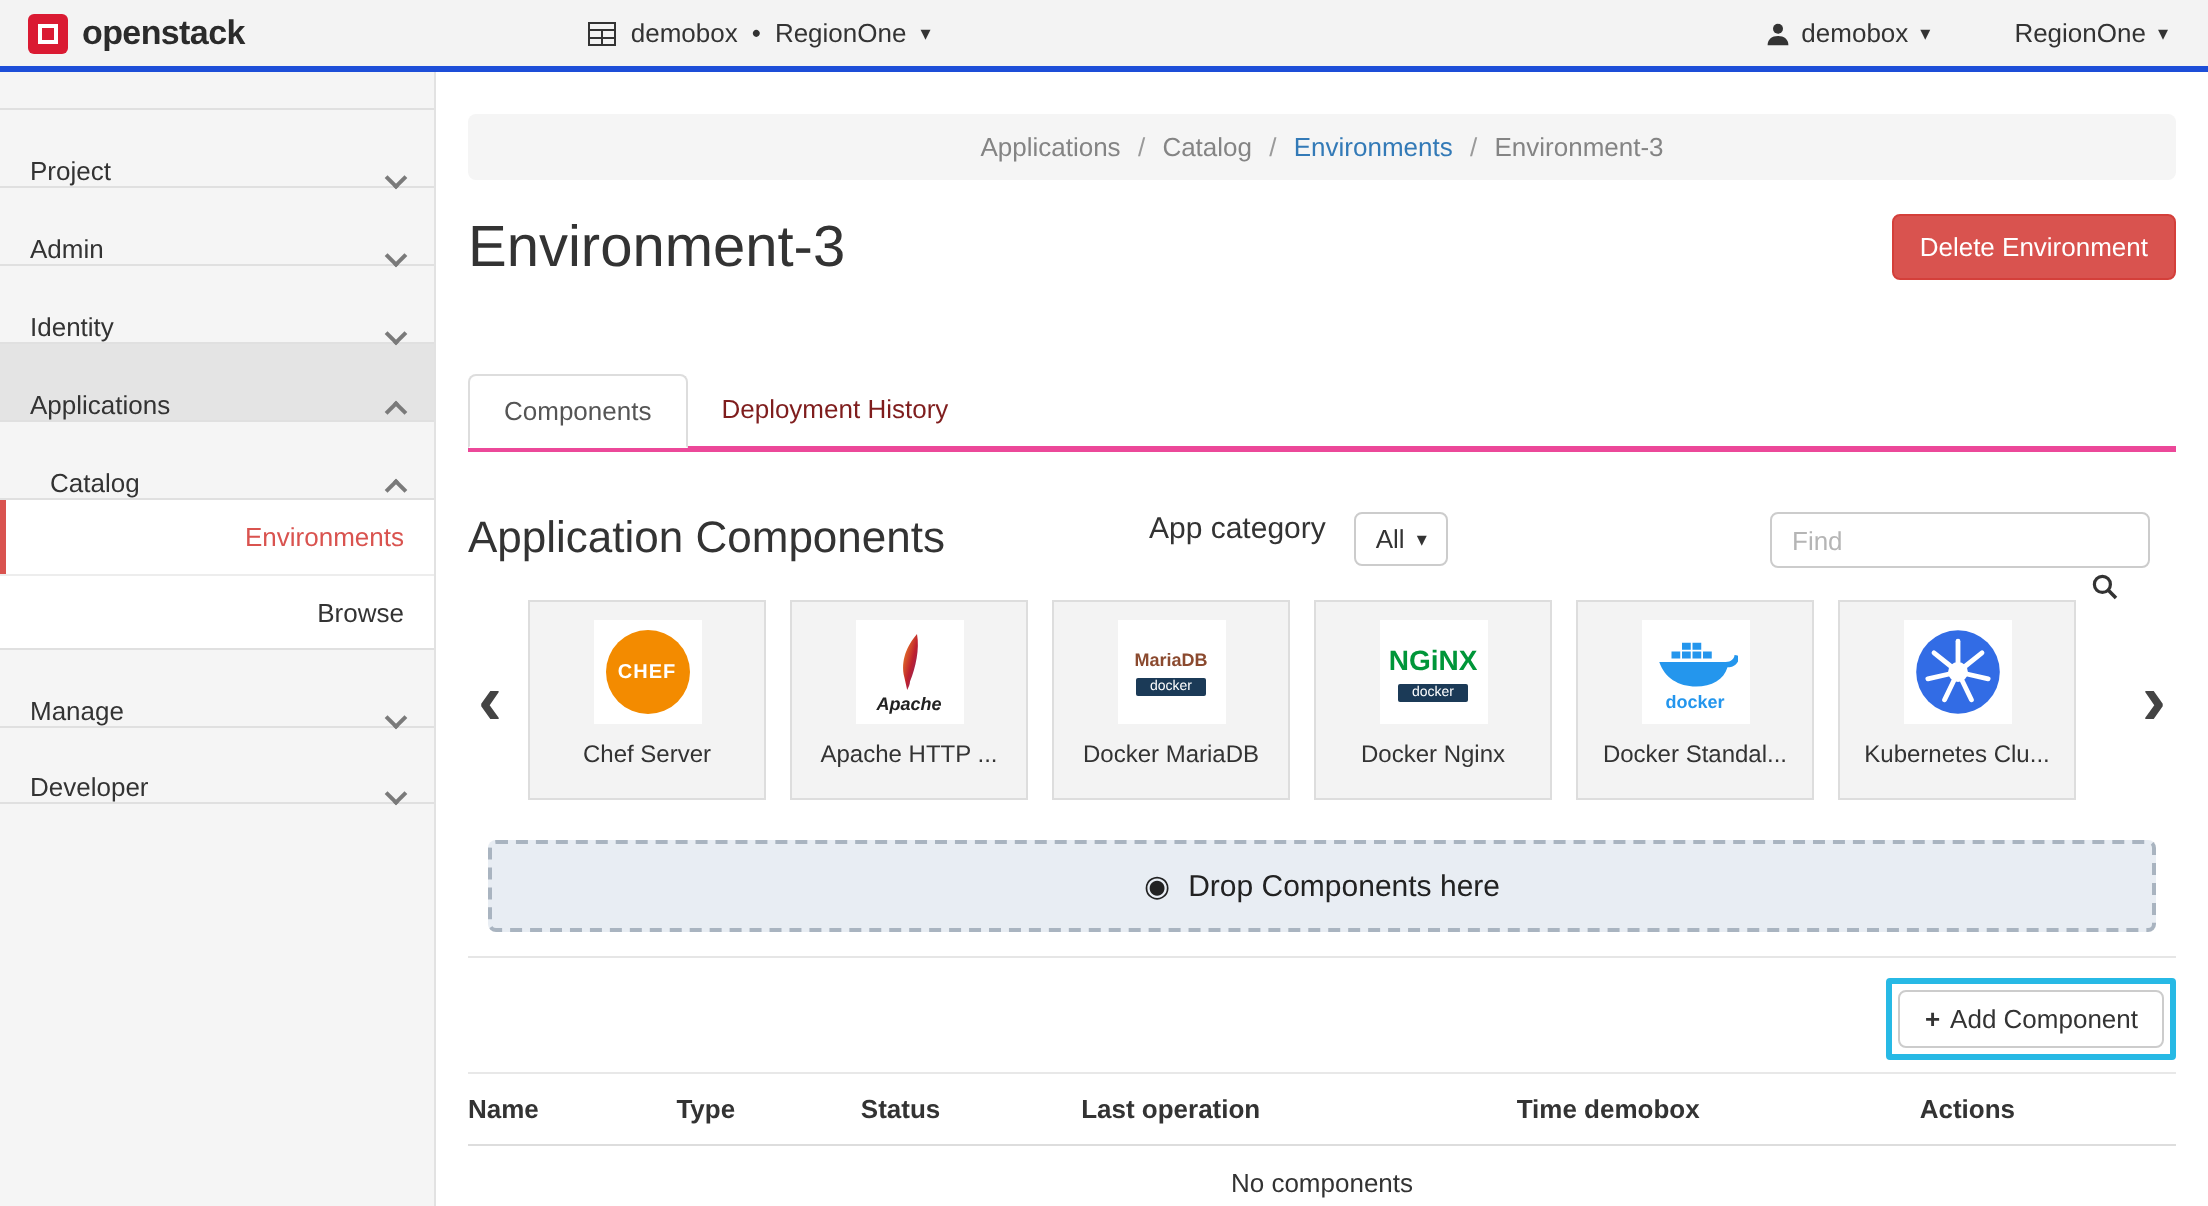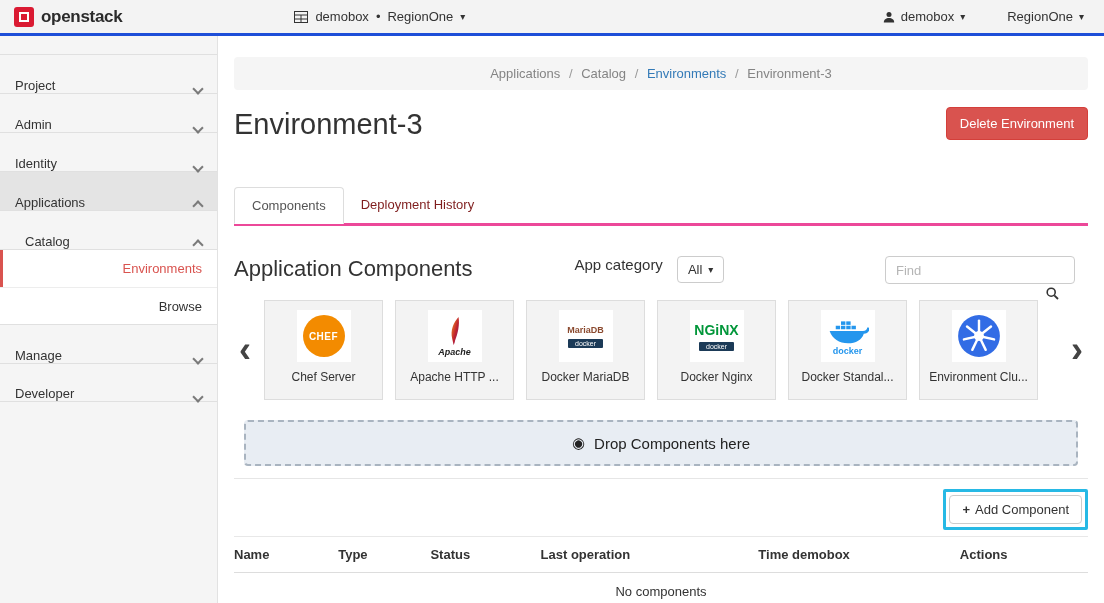--- a/index.html
+++ b/index.html
@@ -327,21 +327,21 @@
               <line x1="20" y1="20" x2="30.9" y2="11.3"></line>
               <line x1="20" y1="20" x2="33.7" y2="23.1"></line>
               <line x1="20" y1="20" x2="26.1" y2="32.6"></line>
               <line x1="20" y1="20" x2="13.9" y2="32.6"></line>
               <line x1="20" y1="20" x2="6.3" y2="23.1"></line>
               <line x1="20" y1="20" x2="9.1" y2="11.3"></line>
             </g>
             <circle cx="20" cy="20" r="4.5" fill="#fff"></circle>
           </svg>
         </div>
-        <div class="card-name">Environment Clu...</div>
+        <div class="card-name">Kubernetes Clu...</div>
       </div>
 
     </div>
     <div class="car-arrow">›</div>
   </div>
 
   <div class="dropzone">
     <span class="drop-icon">◉</span>
     <span>Drop Components here</span>
   </div>

